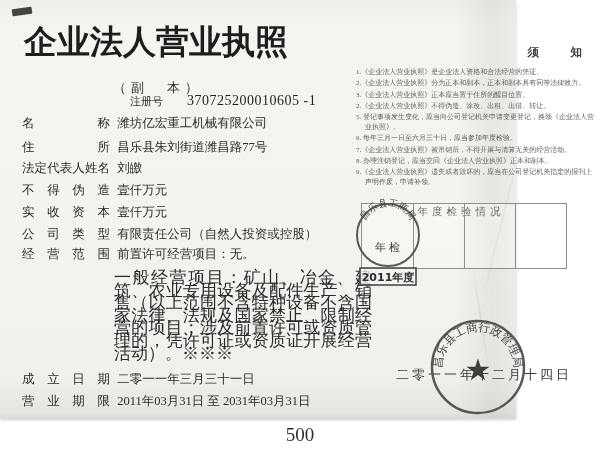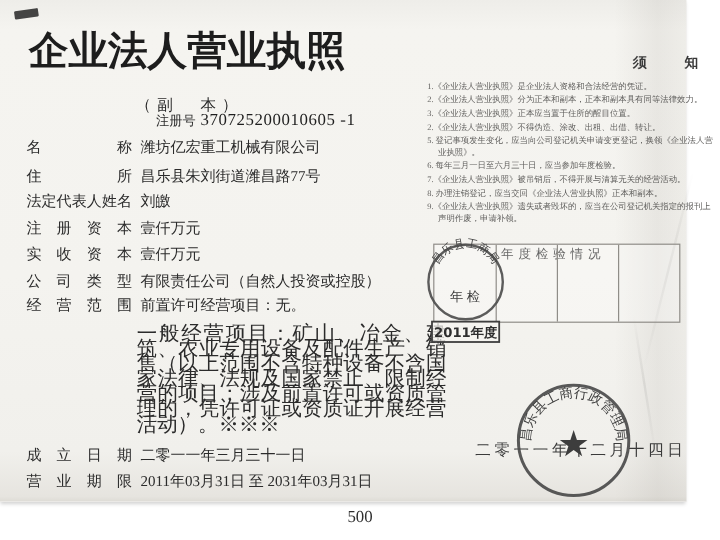--- a/index.html
+++ b/index.html
@@ -1,35 +1,35 @@
 <!DOCTYPE html>
 <html><head>
 <meta charset="utf-8">
 <style>
   html,body{margin:0;padding:0;background:#ffffff;}
   #frame{position:relative;width:600px;height:450px;background:#ffffff;overflow:hidden;
          font-family:"Liberation Serif","DejaVu Serif",serif;color:#2e2e2e;}
   
-  #scan{position:absolute;left:0;top:0;width:572px;height:418px;
+  #scan{position:absolute;left:0;top:0;width:516px;height:418px;
         background:linear-gradient(180deg,#eeede9 0%,#f5f4f0 6%,#f4f3ef 55%,#f1f0ec 90%,#e6e4df 99%,#dddbd5 100%);
         box-shadow:0 2px 3px rgba(0,0,0,0.18);}
   .shade-right{position:absolute;top:0;right:0;width:60px;height:418px;
         background:linear-gradient(to right,rgba(120,114,105,0) 0%,rgba(120,114,105,0.10) 60%,rgba(120,114,105,0.05) 100%);}
   .wrinkle{position:absolute;background:linear-gradient(180deg,rgba(0,0,0,0) 0%,rgba(0,0,0,0.07) 50%,rgba(0,0,0,0) 100%);}
   .w1{right:14px;top:140px;width:2px;height:170px;transform:rotate(14deg);}
   .w2{right:34px;top:260px;width:2px;height:120px;transform:rotate(-9deg);}
   .corner-mark{position:absolute;left:12px;top:8px;width:20px;height:7px;background:#262626;
         transform:rotate(-8deg);border-radius:1px;opacity:.85;}
   
   .title{position:absolute;left:24px;top:20px;width:270px;font-family:"DejaVu Sans","Liberation Sans",sans-serif;
         font-weight:bold;font-size:33px;letter-spacing:0px;color:#1d1d1d;white-space:nowrap;}
   .subtitle{position:absolute;left:24px;top:66px;width:268px;text-align:center;font-size:13px;
         letter-spacing:5px;color:#2a2a2a;margin-top:13px;}
   .regline{position:absolute;left:130px;top:91px;white-space:nowrap;}
-  .regline .rlab{font-size:11px;color:#2c2c2c;margin-right:4px;}
+  .regline .rlab{font-size:11px;color:#2c2c2c;margin-right:24px;}
   .regline .rno{font-size:14px;color:#1f1f1f;letter-spacing:0.5px;}
   .row{position:absolute;left:22px;white-space:nowrap;font-size:12.5px;color:#2b2b2b;}
   .lbl{display:inline-block;width:88px;text-align:justify;text-align-last:justify;
        -moz-text-align-last:justify;vertical-align:top;font-weight:500;}
   .val{margin-left:4px;}
   .scope-extra{position:absolute;left:114px;top:272px;width:258px;font-size:17px;line-height:12.6px;
        color:#2b2b2b;text-align:justify;}
   
   .notice-header{position:absolute;left:356px;top:45px;width:236px;text-align:right;font-size:11.5px;
        font-weight:600;letter-spacing:10px;color:#3a3a3a;}
@@ -42,21 +42,21 @@
   .annual-table{position:absolute;left:361px;top:203px;width:204px;height:64px;display:grid;
        grid-template-columns:repeat(4,1fr);border:1px solid #8f8d88;background:rgba(255,255,255,0.25);}
   .annual-table .cell{border-left:1px solid #8f8d88;}
   .annual-table .cell:first-child{border-left:none;}
   
   .stamp1{position:absolute;left:352px;top:197px;width:72px;height:92px;z-index:3;}
   .seal2{position:absolute;left:418px;top:318px;width:124px;height:100px;z-index:3;}
   .issue-date{position:absolute;left:396px;top:366px;z-index:2;font-size:13px;letter-spacing:3px;
        color:#3a3a3a;white-space:nowrap;}
   
-  .size-label{position:absolute;left:0;top:424px;width:600px;text-align:center;font-size:14px;color:#2f2f2f;}
+  .size-label{position:absolute;left:0;top:424px;width:600px;text-align:center;font-size:19px;color:#2f2f2f;}
   svg text{font-family:"DejaVu Sans","Liberation Sans",sans-serif;}
 </style>
 </head>
 <body>
 
 <div id="frame">
   <div id="scan">
     <div class="shade-right"></div>
     <div class="wrinkle w1"></div>
     <div class="wrinkle w2"></div>
@@ -74,21 +74,21 @@
     </div>
     <div class="row" style="top:139px;">
       <span class="lbl">住所</span>
       <span class="val">昌乐县朱刘街道潍昌路77号</span>
     </div>
     <div class="row" style="top:160px;">
       <span class="lbl">法定代表人姓名</span>
       <span class="val">刘皦</span>
     </div>
     <div class="row" style="top:182px;">
-      <span class="lbl">注册资本</span>
+      <span class="lbl">不得伪造</span>
       <span class="val">壹仟万元</span>
     </div>
     <div class="row" style="top:204px;">
       <span class="lbl">实收资本</span>
       <span class="val">壹仟万元</span>
     </div>
     <div class="row" style="top:226px;">
       <span class="lbl">公司类型</span>
       <span class="val">有限责任公司（自然人投资或控股）</span>
     </div>

